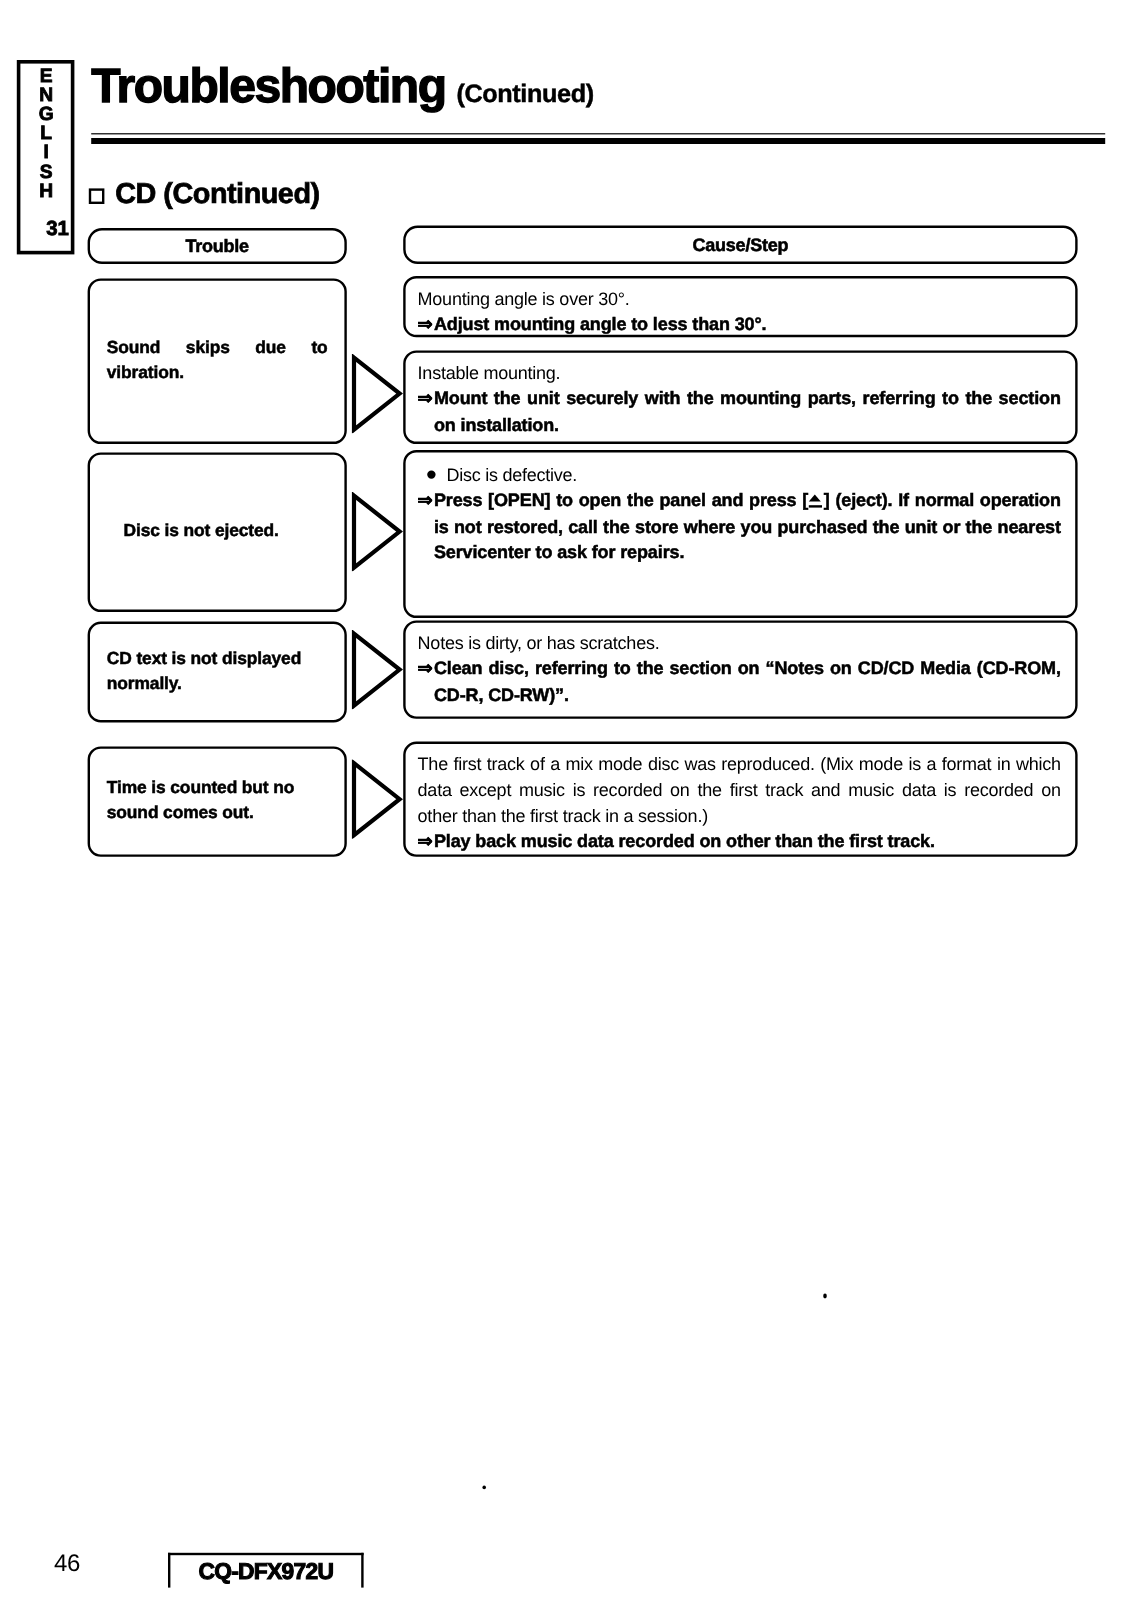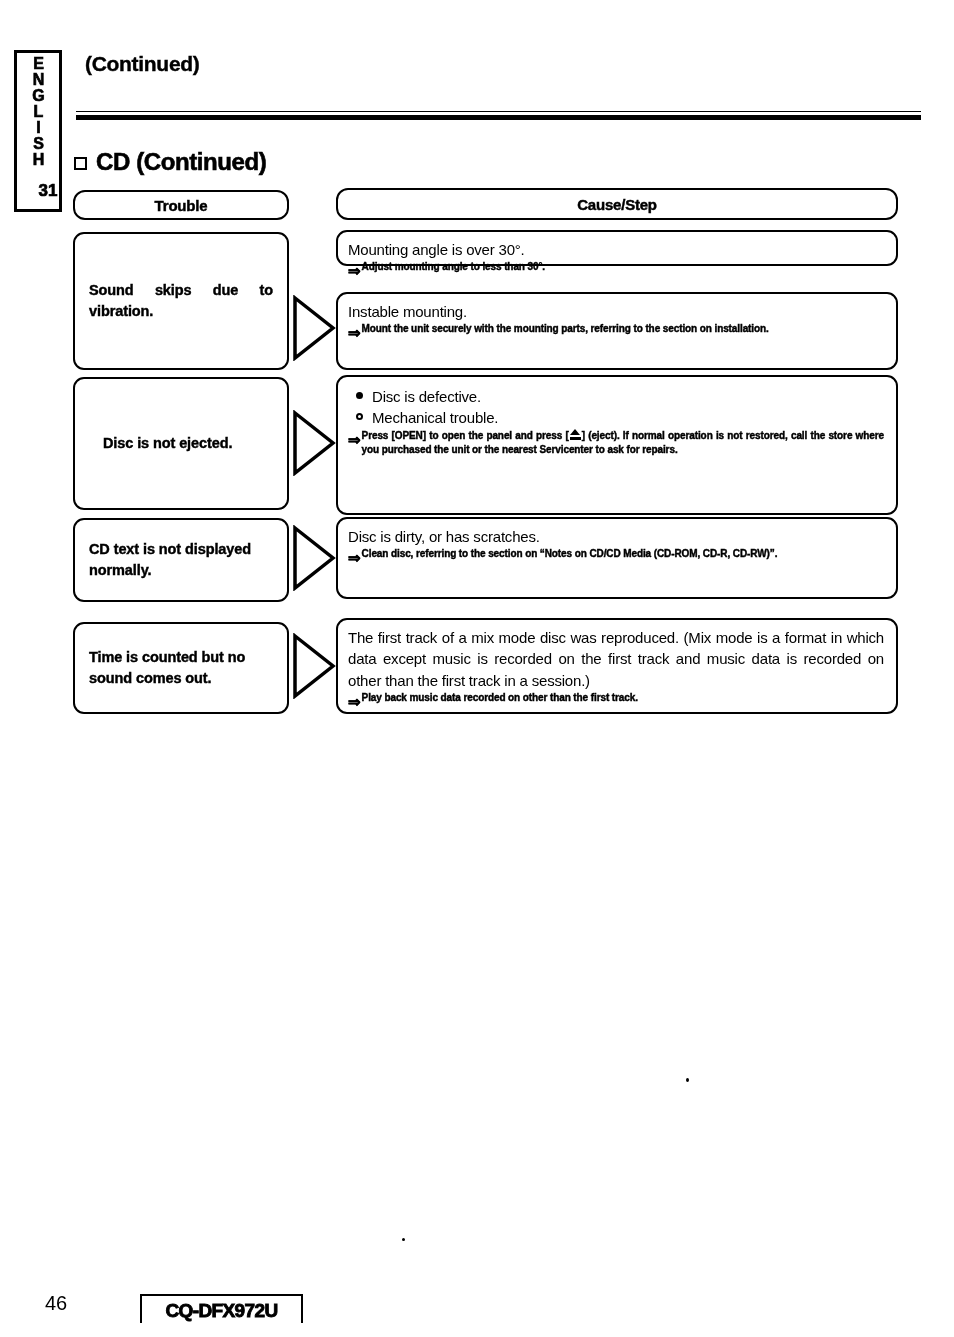--- a/index.html
+++ b/index.html
@@ -172,21 +172,21 @@
     padding: 7px 12px 7px 10px;
   }
 
   .cause-plain {
     font-size: 15px;
     line-height: 1.42;
     letter-spacing: -0.2px;
   }
   .cause-bold {
     font-weight: bold;
-    font-size: 10px;
+    font-size: 15px;
     line-height: 1.42;
     letter-spacing: -0.1px;
     -webkit-text-stroke: 0.42px #000;
   }
   .just {
     text-align: justify;
     text-align-last: left;
   }
   .arrow-line {
     display: flex;
@@ -292,20 +292,21 @@
 </style>
 </head>
 <body>
 
 <div class="side-tab">
   <div class="side-tab-label">ENGLISH</div>
   <div class="side-tab-num">31</div>
 </div>
 
 <div class="page-title-row">
+  <span class="page-title">Troubleshooting</span>
   <span class="page-title-cont">(Continued)</span>
 </div>
 <div class="rule-thin"></div>
 <div class="rule-thick"></div>
 
 <div class="section-head">
   <span class="sq-bullet"></span>
   <span class="section-head-text">CD (Continued)</span>
 </div>
 
@@ -313,21 +314,21 @@
 <div class="hdr hdr-cause">Cause/Step</div>
 
 <div class="tbox" style="left:73px; top:232px; width:216px; height:138px;">
   <div class="tbox-text">Sound skips due to vibration.</div>
 </div>
 <div class="tri" style="left:292px; top:295px;">
   <svg width="44" height="66" viewBox="0 0 44 66">
       <polygon points="3,3 41,33 3,63" fill="#fff" stroke="#000" stroke-width="3.5"></polygon>
     </svg>
 </div>
-<div class="cbox" style="left:336px; top:230px; width:562px; height:36px;">
+<div class="cbox" style="left:336px; top:230px; width:562px; height:51px;">
   <div class="cause-plain">Mounting angle is over 30°.</div>
   <div class="arrow-line">
     <span class="arrow-glyph">⇒</span>
     <span class="arrow-body cause-bold">Adjust mounting angle to less than 30°.</span>
   </div>
 </div>
 <div class="cbox" style="left:336px; top:292px; width:562px; height:78px;">
   <div class="cause-plain">Instable mounting.</div>
   <div class="arrow-line">
     <span class="arrow-glyph">⇒</span>
@@ -341,40 +342,36 @@
 <div class="tri" style="left:292px; top:410px;">
   <svg width="44" height="66" viewBox="0 0 44 66">
       <polygon points="3,3 41,33 3,63" fill="#fff" stroke="#000" stroke-width="3.5"></polygon>
     </svg>
 </div>
 <div class="cbox" style="left:336px; top:375px; width:562px; height:140px; padding-top:9px;">
   <div class="bullet-line">
     <span class="ring filled"></span>
     <span>Disc is defective.</span>
   </div>
-  <div class="bullet-line">
-    <span class="ring"></span>
-    <span>Mechanical trouble.</span>
-  </div>
   <div class="arrow-line">
     <span class="arrow-glyph">⇒</span>
     <span class="arrow-body cause-bold just"><span>Press [OPEN] to open the panel and press [</span><span class="eject-sym"><i></i><b></b></span><span>] (eject). If normal operation is not restored, call the store where you purchased the unit or the nearest Servicenter to ask for repairs.</span></span>
   </div>
 </div>
 
 <div class="tbox" style="left:73px; top:518px; width:216px; height:84px;">
   <div class="tbox-text nojust">CD text is not displayed normally.</div>
 </div>
 <div class="tri" style="left:292px; top:525px;">
   <svg width="44" height="66" viewBox="0 0 44 66">
       <polygon points="3,3 41,33 3,63" fill="#fff" stroke="#000" stroke-width="3.5"></polygon>
     </svg>
 </div>
 <div class="cbox" style="left:336px; top:517px; width:562px; height:82px;">
-  <div class="cause-plain">Disc is dirty, or has scratches.</div>
+  <div class="cause-plain">Notes is dirty, or has scratches.</div>
   <div class="arrow-line">
     <span class="arrow-glyph">⇒</span>
     <span class="arrow-body cause-bold just">Clean disc, referring to the section on “Notes on CD/CD Media (CD-ROM, CD-R, CD-RW)”.</span>
   </div>
 </div>
 
 <div class="tbox" style="left:73px; top:622px; width:216px; height:92px;">
   <div class="tbox-text nojust">Time is counted but no sound comes out.</div>
 </div>
 <div class="tri" style="left:292px; top:633px;">

